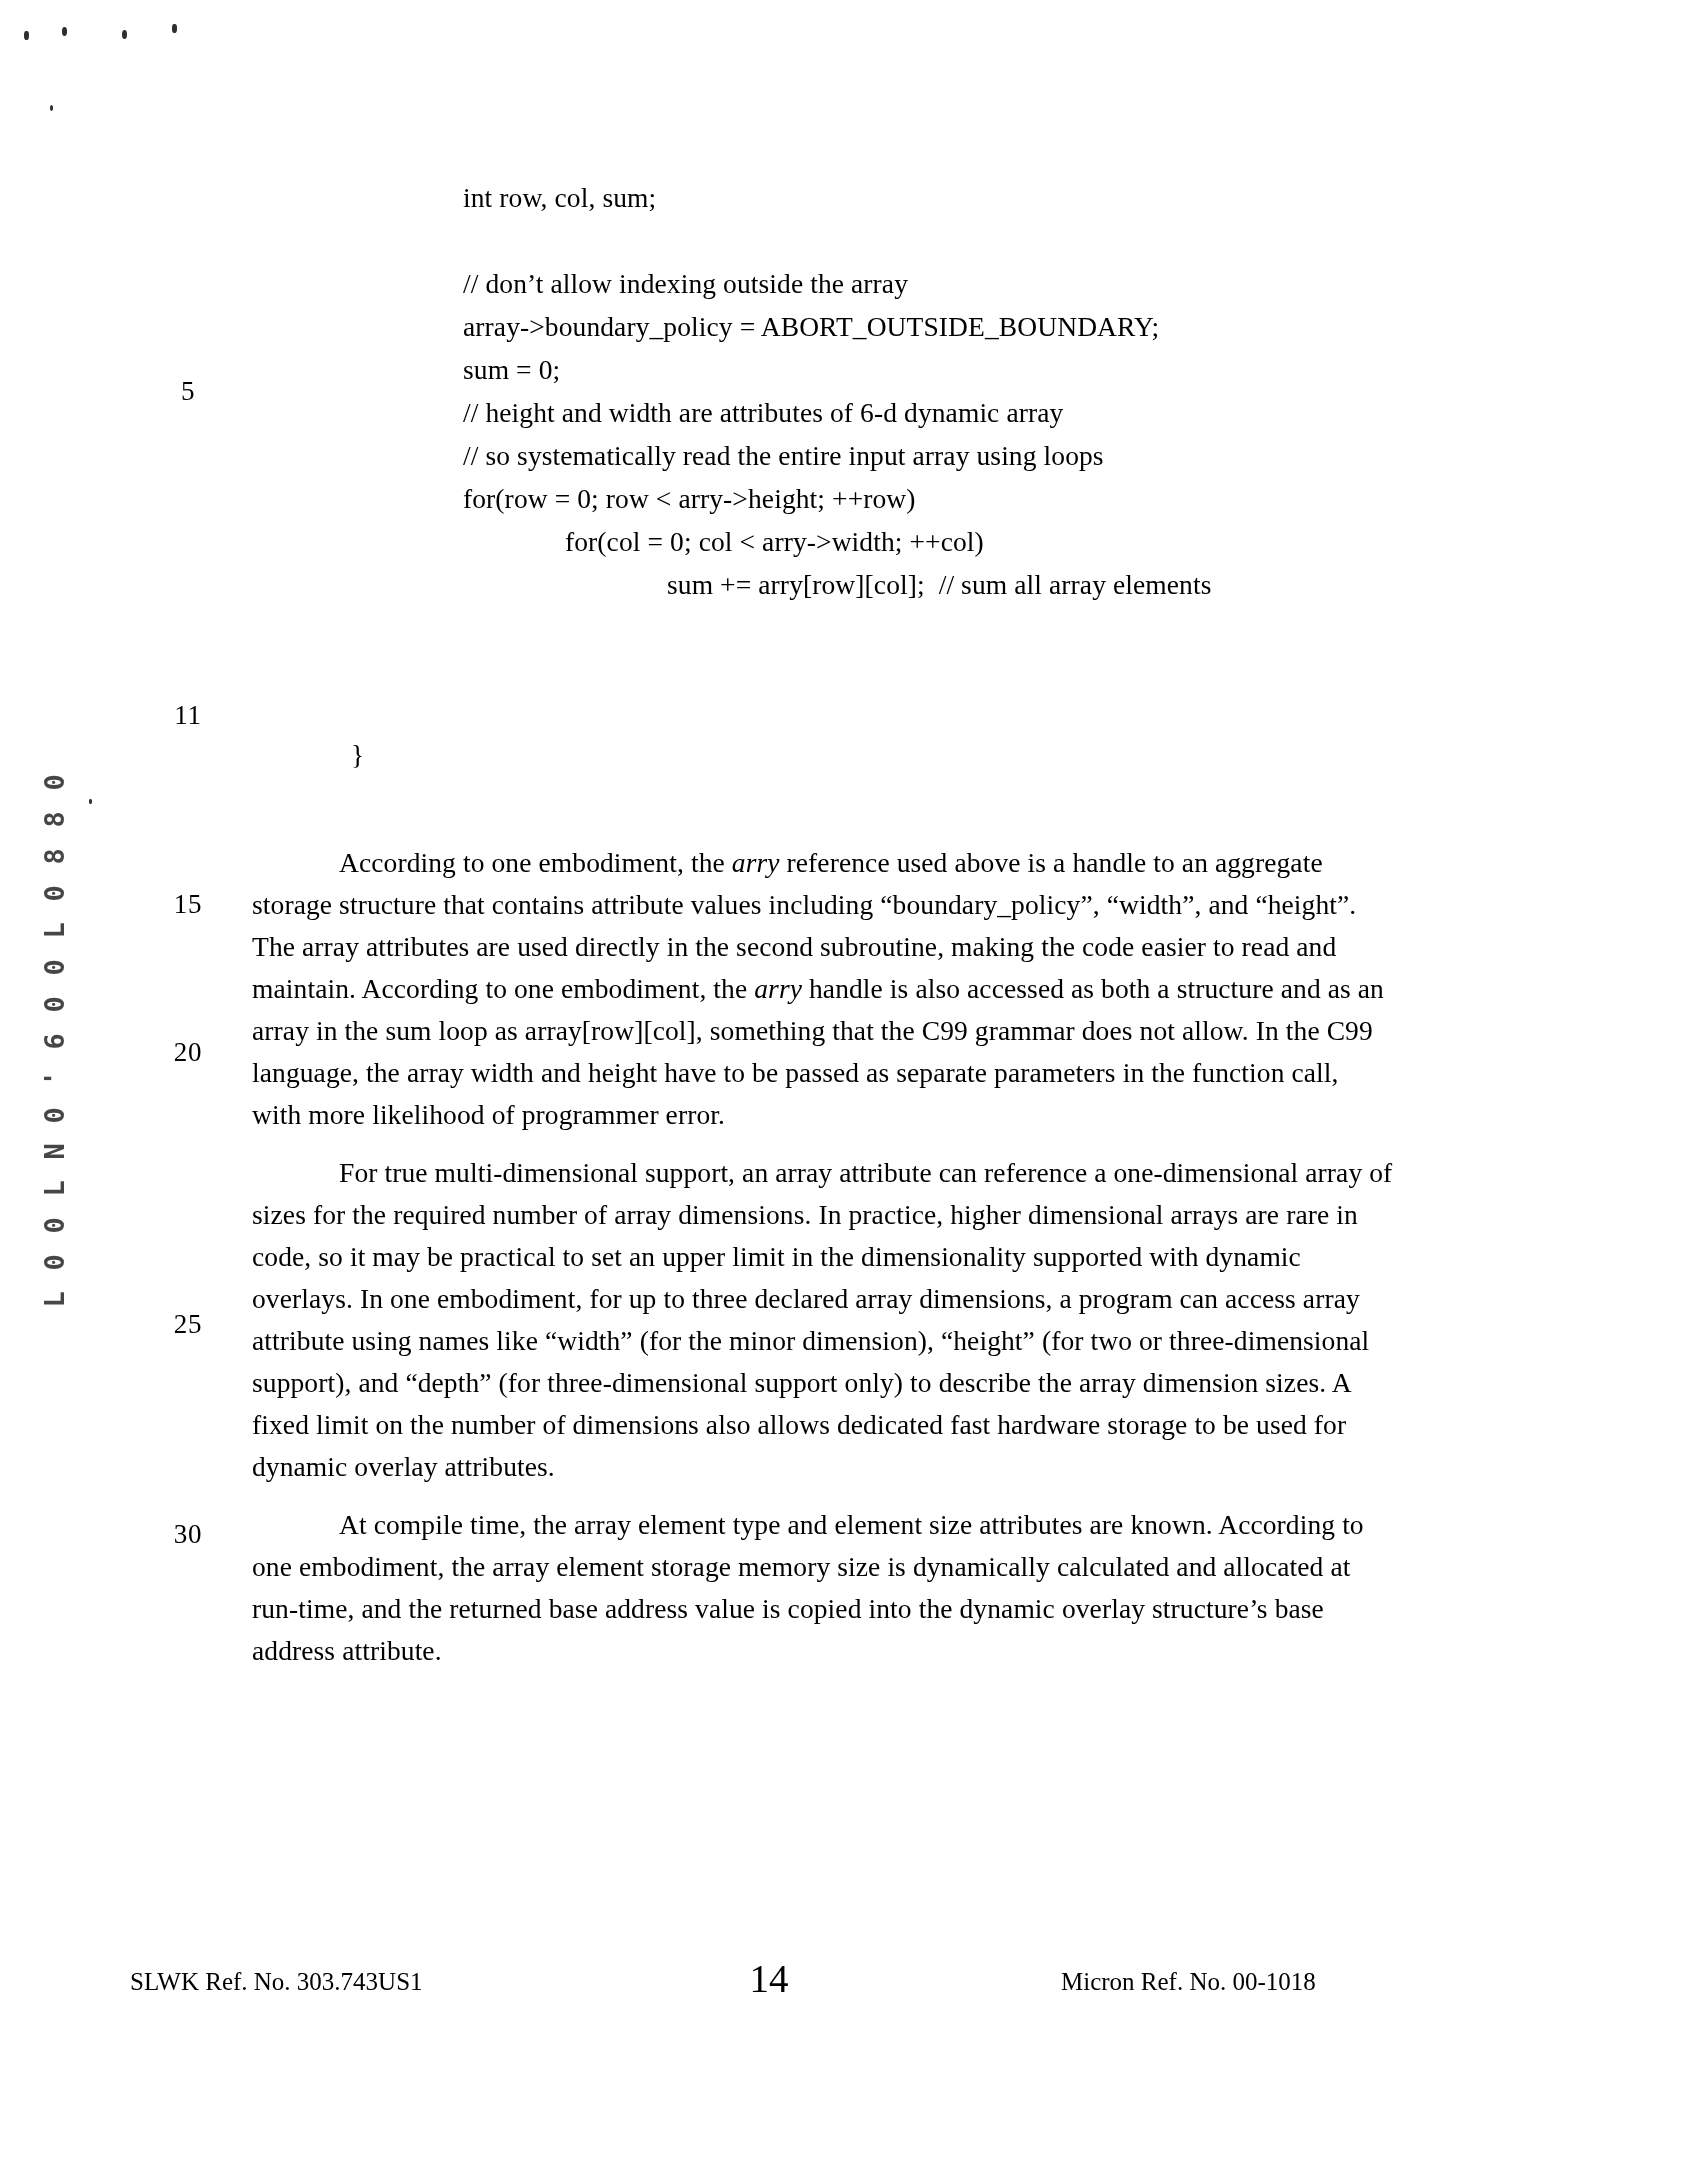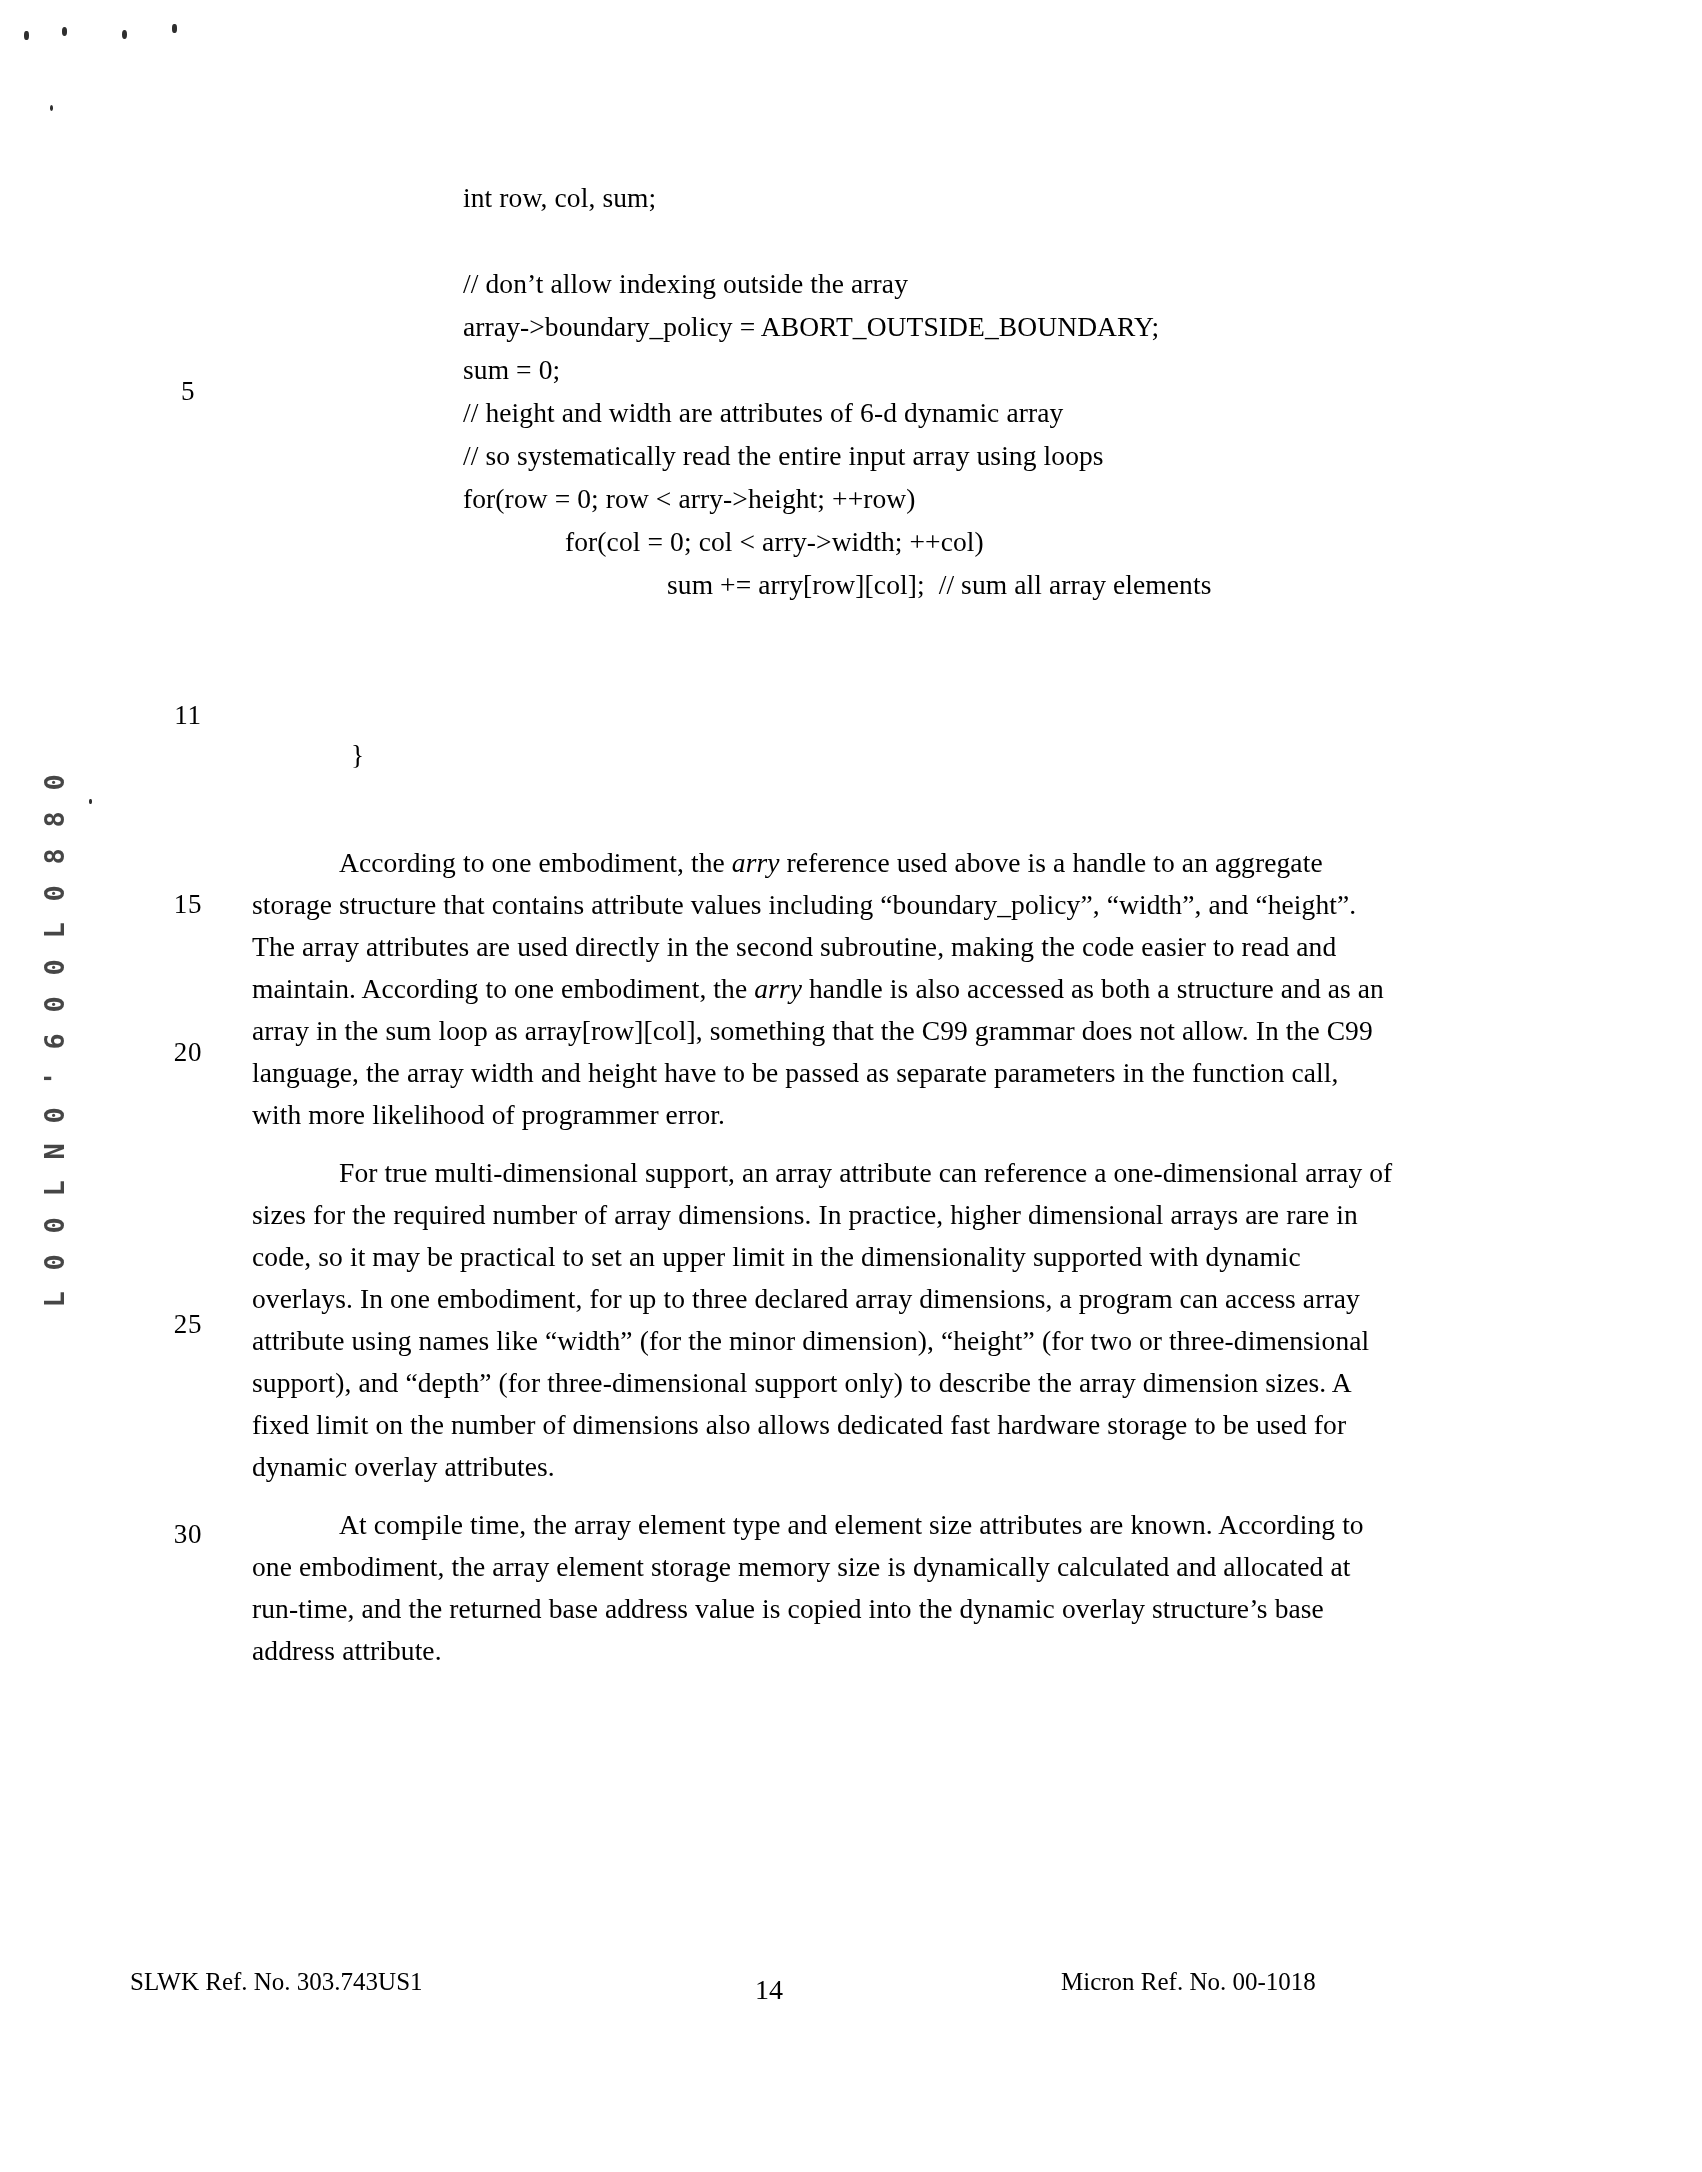--- a/index.html
+++ b/index.html
@@ -126,22 +126,21 @@
     position: absolute;
     left: 130px;
     top: 0;
   }
   #footer .f-center {
     position: absolute;
     left: 0;
     top: -2.7px;
     width: 1538px;
     text-align: center;
-    font-size: 28px;
-    margin-top: 11px;
+    font-size: 39px;
   }
   #footer .f-right {
     position: absolute;
     left: 1061px;
     top: 0;
   }
 </style>
 </head>
 <body>
 

